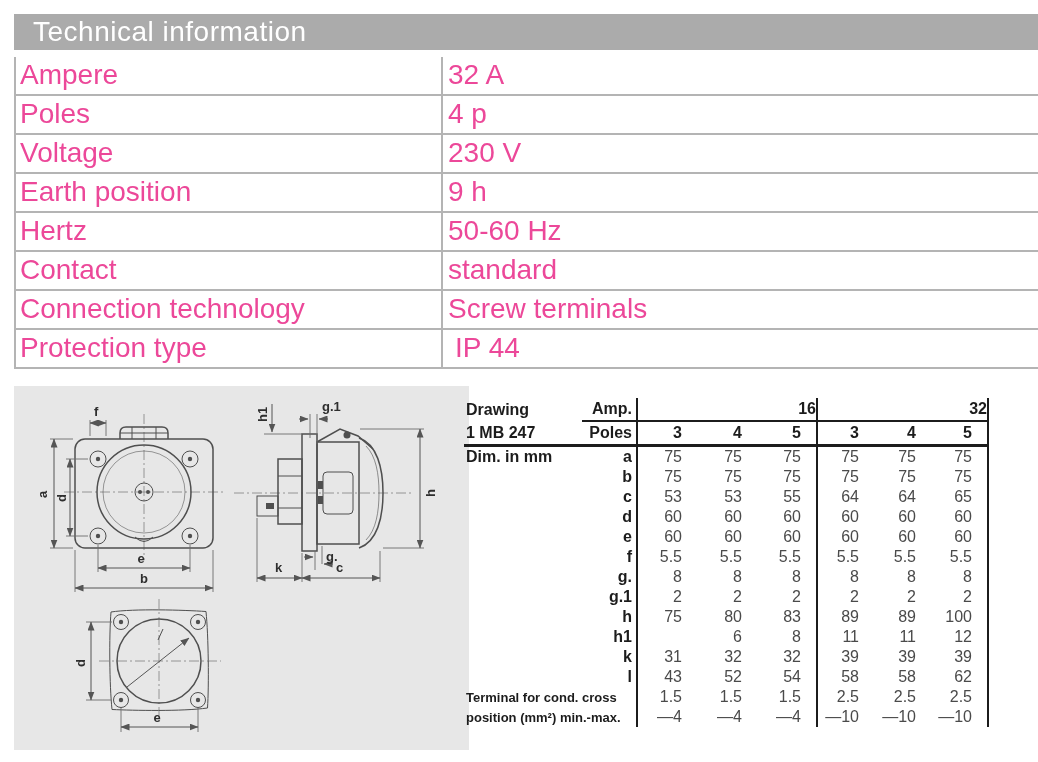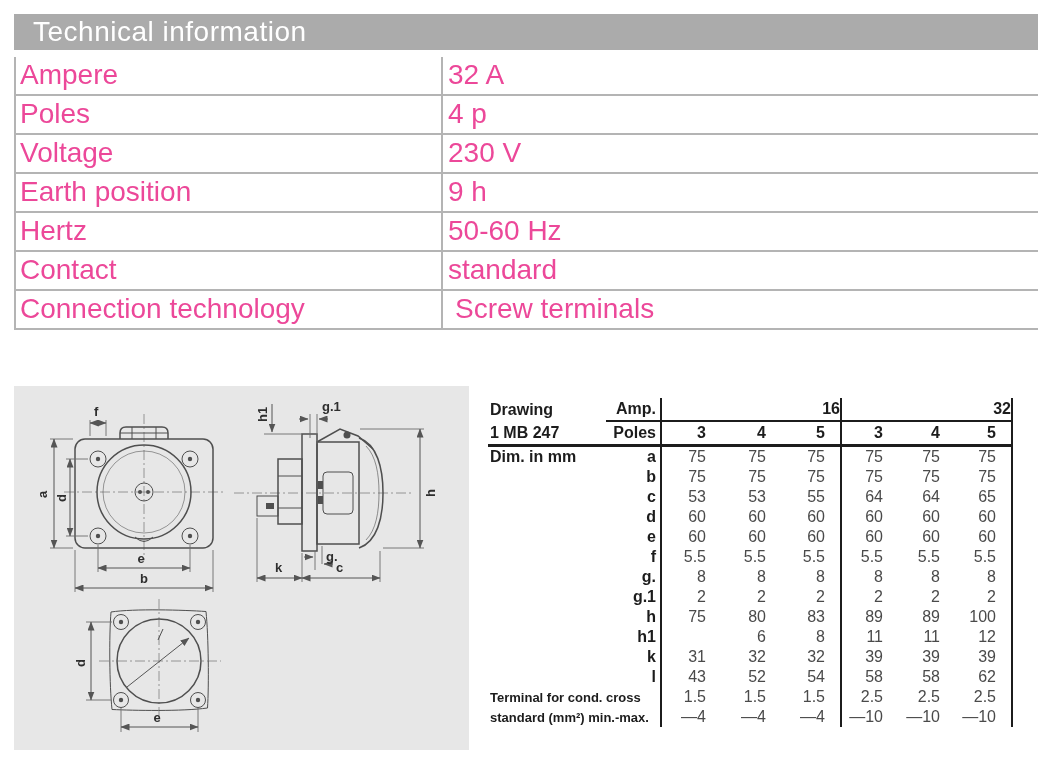--- a/index.html
+++ b/index.html
@@ -19,21 +19,21 @@
   .panel{position:absolute;left:14px;top:386px;width:455px;height:364px;background:#e7e7e7}
   svg .part{stroke:#4f4f4f;stroke-width:1.5;fill:none}
   svg .thin{stroke-width:1}
   svg .cl{stroke:#8a8a8a;stroke-width:0.9;stroke-dasharray:10 3 2 3;fill:none}
   svg .ext{stroke:#6b6b6b;stroke-width:0.9}
   svg .dim{stroke:#555;stroke-width:1;marker-start:url(#arw);marker-end:url(#arw)}
   svg .dime{stroke:#555;stroke-width:1;marker-end:url(#arw)}
   svg text.dlabel{font-family:"Liberation Sans",sans-serif;font-weight:bold;font-size:13px;fill:#2e2e2e}
 
   
-  table.dim{position:absolute;left:488px;top:398px;border-collapse:collapse;table-layout:fixed}
+  table.dim{position:absolute;left:464px;top:398px;border-collapse:collapse;table-layout:fixed}
   table.dim td{font-size:16px;height:20px;line-height:1;padding:0;white-space:nowrap;vertical-align:middle}
   table.dim tr.hdr1 td,table.dim tr.hdr2 td{height:22px}
   table.dim .lbl{font-weight:bold;color:#1c1c1c}
   table.dim .num{text-align:right;padding-right:15px;color:#4a4a4a}
   table.dim .num.lbl{color:#1c1c1c}
   table.dim .c1{text-align:left;padding-left:2px}
   table.dim .c2{text-align:right;padding-right:4px}
   table.dim .grp{text-align:right;font-weight:bold;color:#1c1c1c}
   table.dim .u{border-bottom:2px solid #1c1c1c}
   table.dim tr.hdr2 td{border-bottom:3px solid #1c1c1c}
@@ -74,20 +74,24 @@
       <td class="label">Hertz</td>
       <td class="value">50-60 Hz</td>
     </tr>
     <tr>
       <td class="label">Contact</td>
       <td class="value">standard</td>
     </tr>
     <tr>
       <td class="label">Connection technology</td>
       <td class="value">Screw terminals</td>
+    </tr>
+    <tr>
+      <td class="label">Protection type</td>
+      <td class="value">IP 44</td>
     </tr>
   </tbody>
 </table>
 
 <div class="panel">
 <svg width="455" height="364" viewBox="0 0 455 364">
   <defs>
     <marker id="arw" markerWidth="9" markerHeight="7" refX="8.5" refY="3.5" orient="auto-start-reverse" markerUnits="userSpaceOnUse">
       <path d="M0,0 L9,3.5 L0,7 Z" fill="#555"></path>
     </marker>
@@ -371,21 +375,21 @@
     <tr>
       <td class="tlabel lbl" colspan="2">Terminal for cond. cross</td>
       <td class="num vL">1.5</td>
       <td class="num">1.5</td>
       <td class="num">1.5</td>
       <td class="num vL">2.5</td>
       <td class="num">2.5</td>
       <td class="num vR">2.5</td>
     </tr>
     <tr>
-      <td class="tlabel lbl" colspan="2">standard (mm²) min.-max.</td>
+      <td class="tlabel lbl" colspan="2">position (mm²) min.-max.</td>
       <td class="num vL">—4</td>
       <td class="num">—4</td>
       <td class="num">—4</td>
       <td class="num vL">—10</td>
       <td class="num">—10</td>
       <td class="num vR">—10</td>
     </tr>
   </tbody>
 </table>
 

